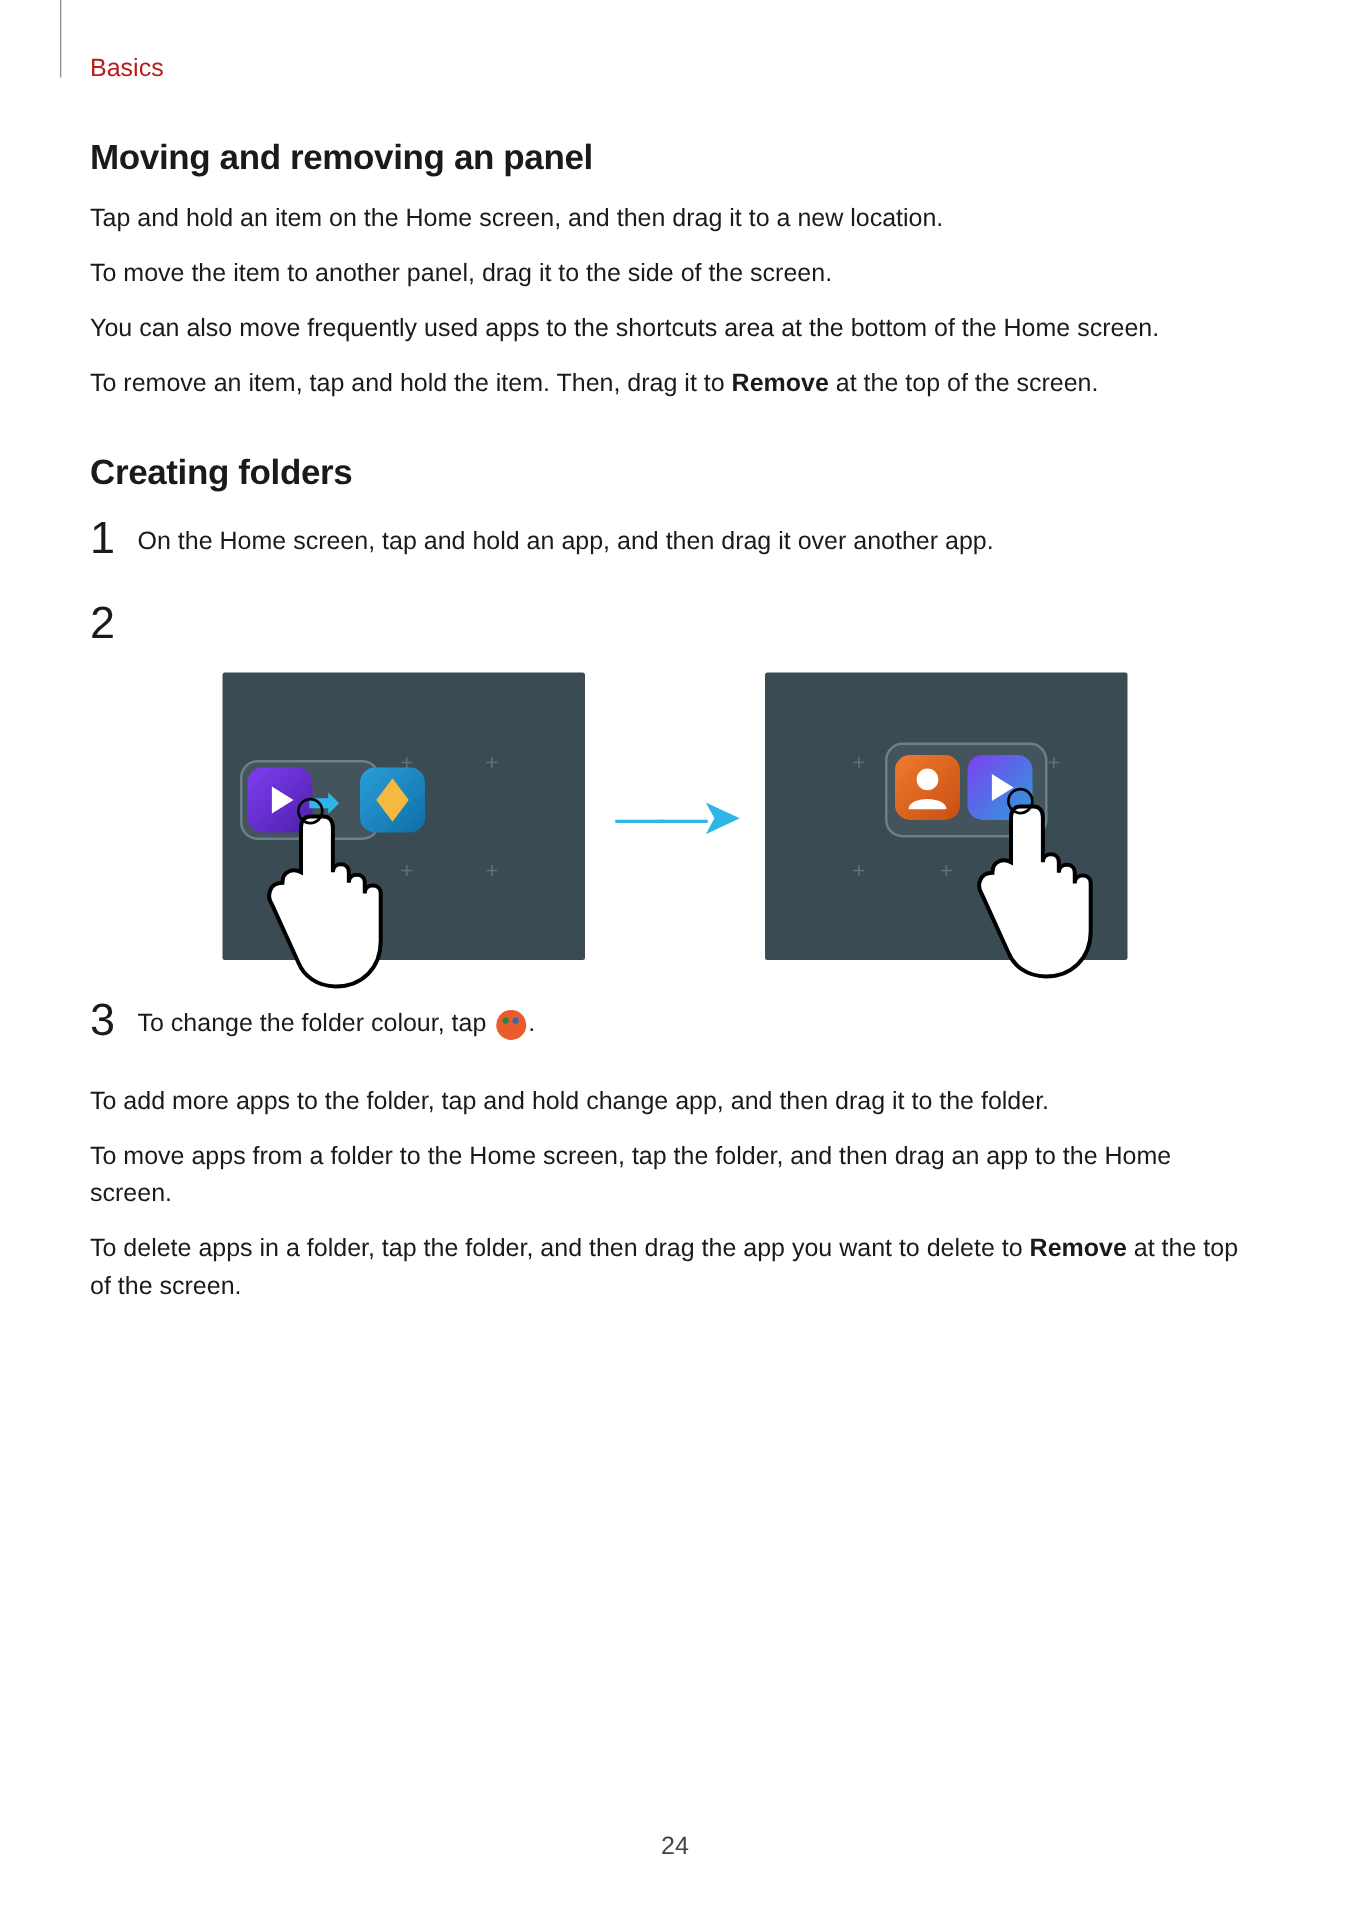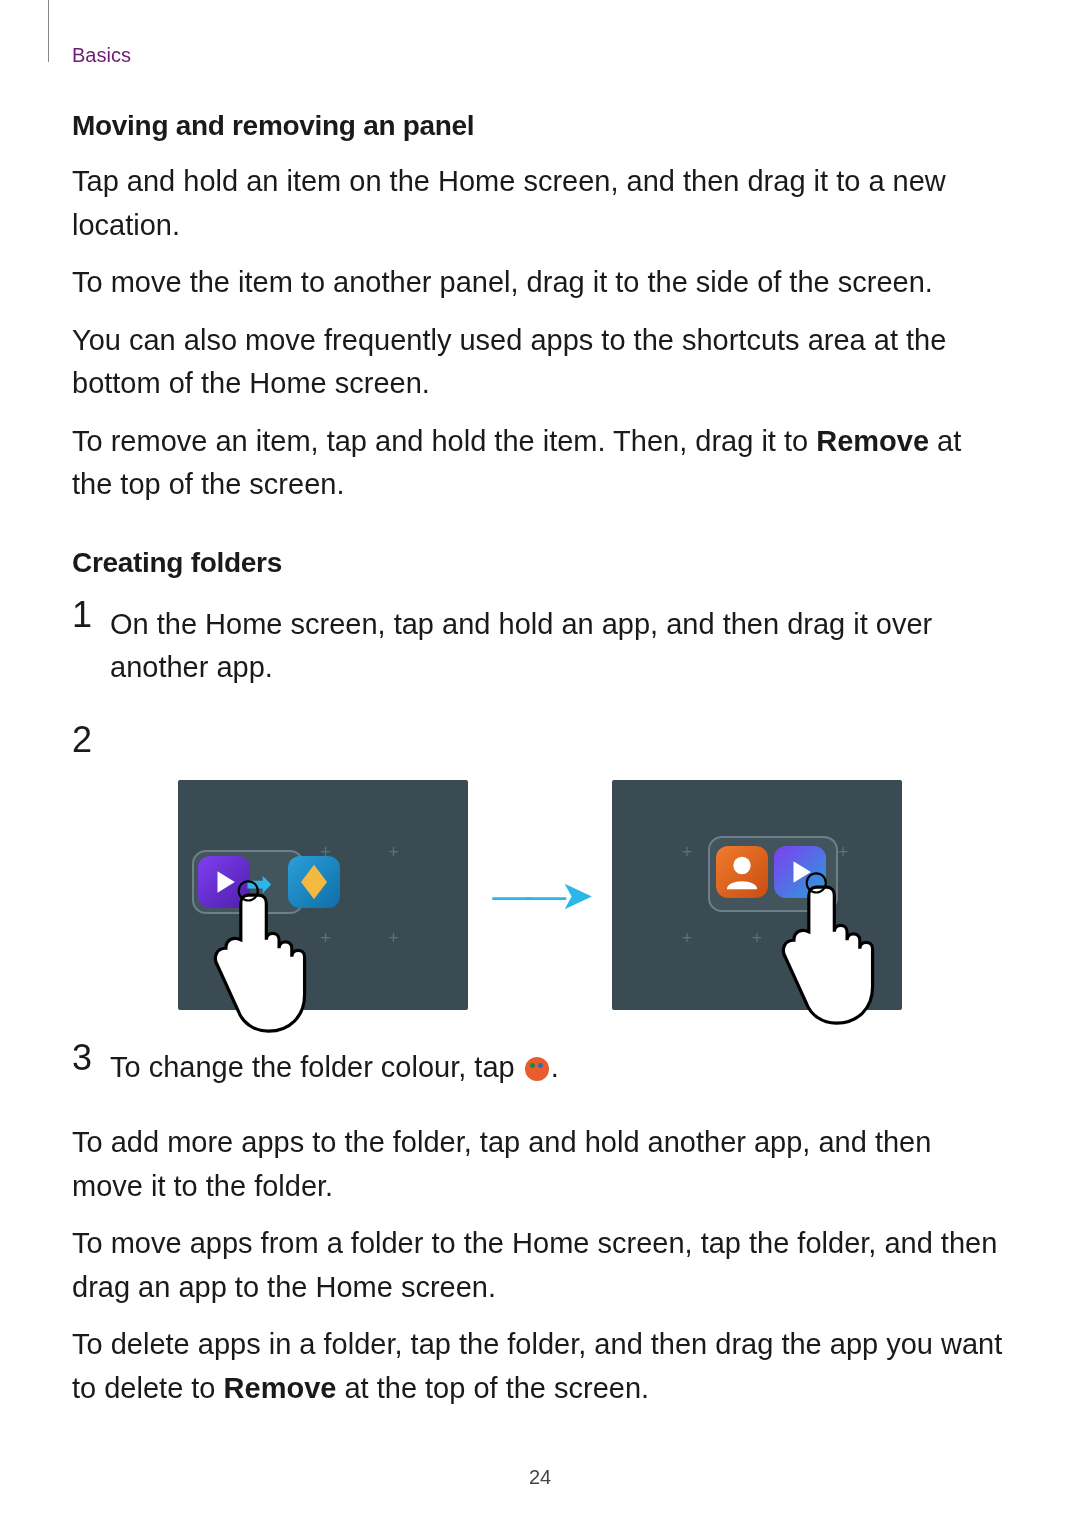--- a/index.html
+++ b/index.html
@@ -14,32 +14,32 @@
     position: relative;
   }
   .header-rule {
     position: absolute;
     left: 48px;
     top: 0;
     height: 62px;
     border-left: 1px solid #888;
   }
   .section-label {
-    color: #701a75;
+    color: #b91c1c;
     font-size: 20px;
     margin: 0 0 40px 0;
   }
   h2 {
     font-size: 28px;
     font-weight: bold;
     margin: 40px 0 18px 0;
     letter-spacing: -0.3px;
   }
   p {
-    font-size: 29px;
+    font-size: 20px;
     line-height: 1.5;
     margin: 0 0 14px 0;
   }
   .ol {
     margin-top: 16px;
   }
   .li {
     display: flex;
     margin-bottom: 22px;
   }
@@ -224,19 +224,19 @@
   <div class="li">
     <div class="num">3</div>
     <div class="li-body">
       <p>
         <span>To change the folder colour, tap </span><span class="palette-icon"></span><span>.</span>
       </p>
     </div>
   </div>
 </div>
 
-<p>To add more apps to the folder, tap and hold another app, and then move it to the folder.</p>
+<p>To add more apps to the folder, tap and hold change app, and then drag it to the folder.</p>
 <p>To move apps from a folder to the Home screen, tap the folder, and then drag an app to the Home screen.</p>
 <p>
   <span>To delete apps in a folder, tap the folder, and then drag the app you want to delete to </span><strong>Remove</strong><span> at the top of the screen.</span>
 </p>
 
 <div class="page-num">24</div>
 
 </body></html>

